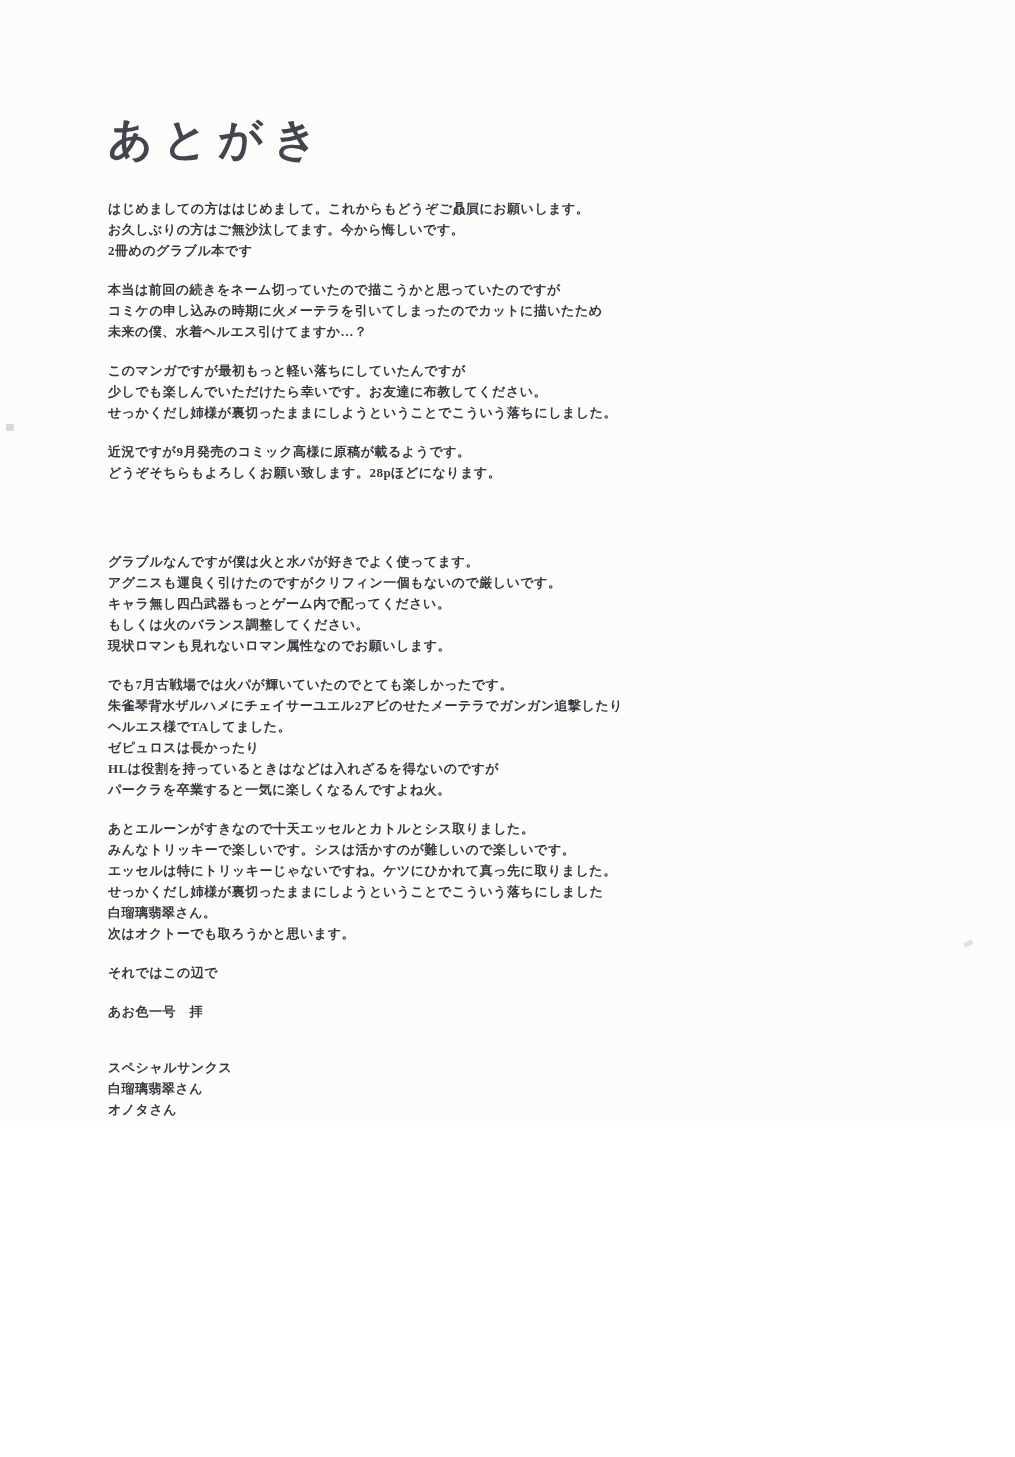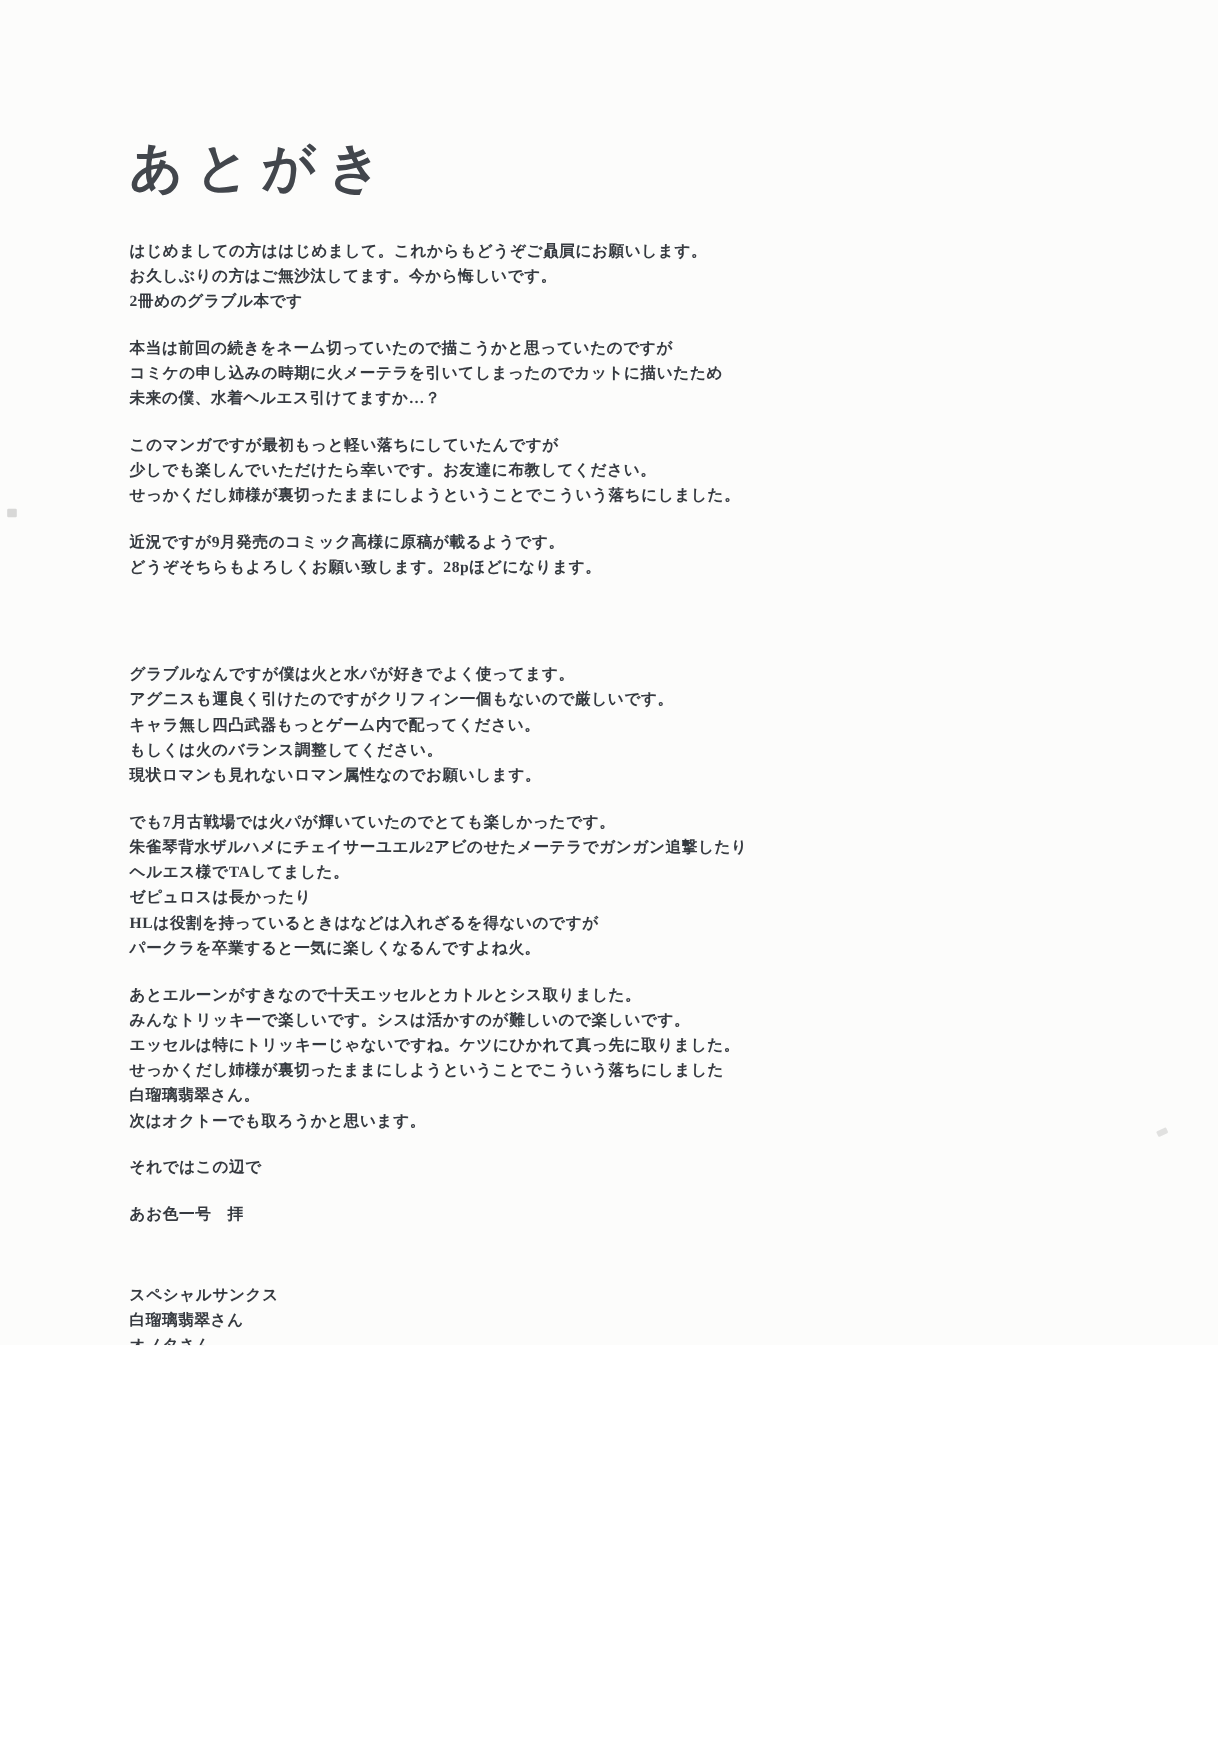--- a/index.html
+++ b/index.html
@@ -31,21 +31,21 @@
     margin: 0 0 30px 0;
   }
   .blocks p {
     margin: 0 0 18px 0;
     font-size: 13px;
     line-height: 21px;
     font-weight: 600;
     letter-spacing: 0.5px;
   }
   .blocks p:nth-child(5) { margin-top: 68px; }   
-  .blocks p:nth-child(10) { margin-top: 46px; }  
+  .blocks p:nth-child(10) { margin-top: 36px; font-family: Liberation Mono, monospace; }  
   .line {
     display: block;
     white-space: pre;
   }
   .page-number {
     position: absolute;
     top: 1362px;
     right: 36px;
     font-family: "Liberation Sans", "DejaVu Sans", sans-serif;
     font-size: 22px;

